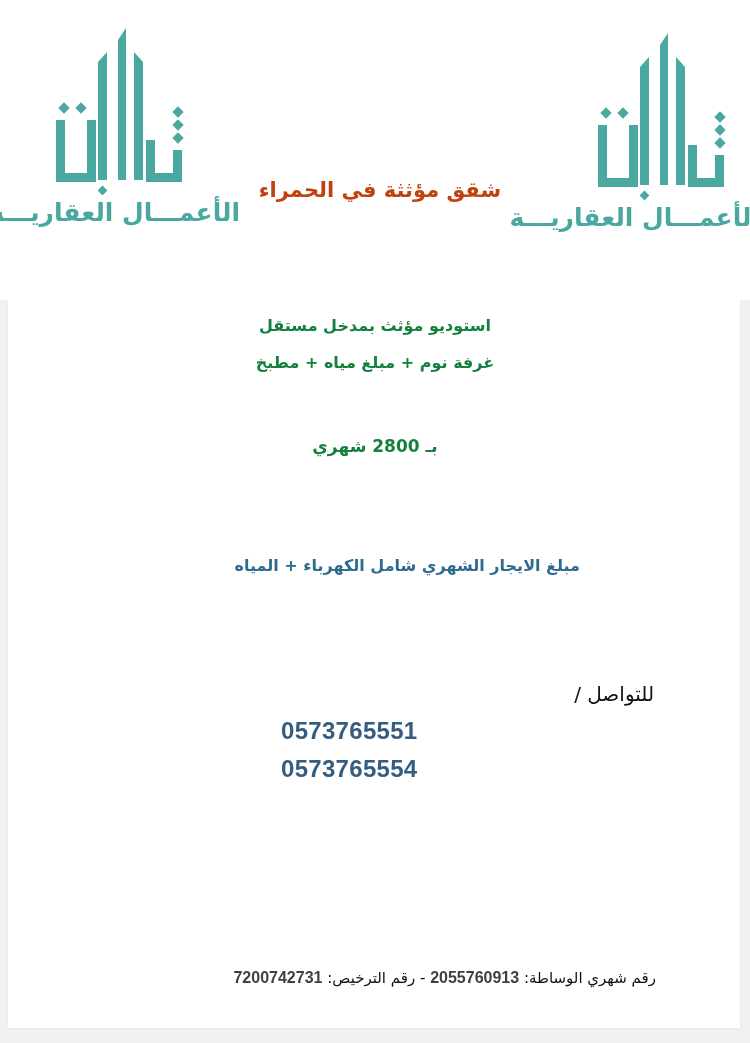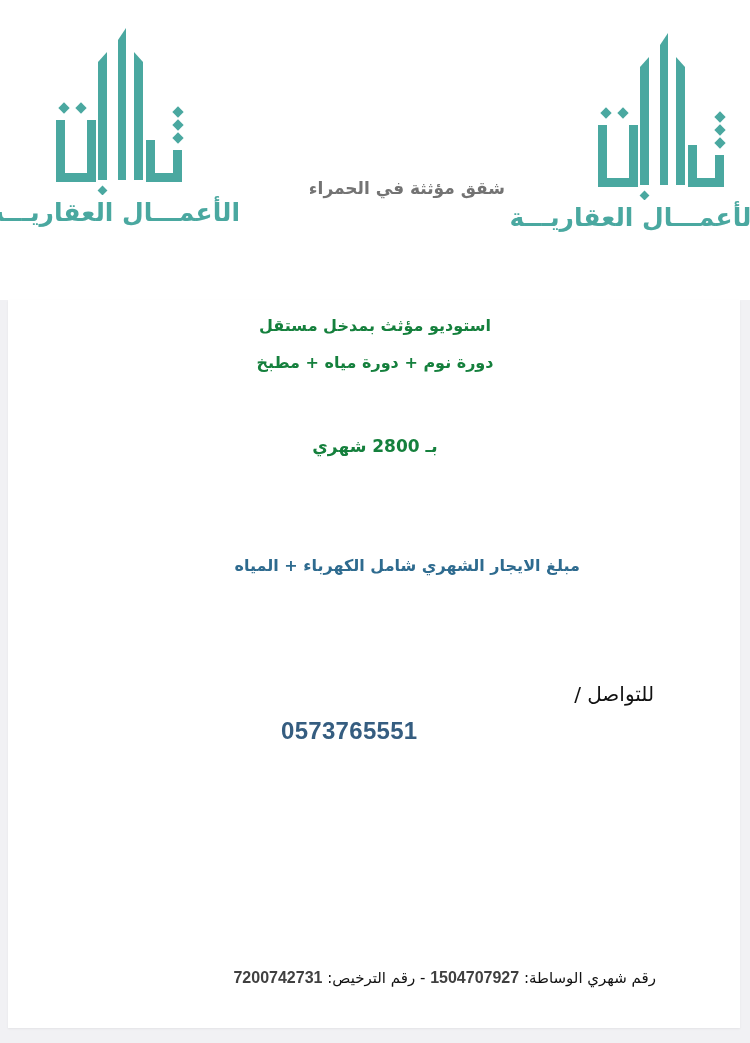--- a/index.html
+++ b/index.html
@@ -23,22 +23,22 @@
     .logo-left { left: 0px; top: 20px; }
     .logo-right { left: 520px; top: 25px; }
     .logo svg { display: block; }
     .logo-caption {
       position: absolute; left: 0; top: 178px; width: 240px;
       text-align: center; direction: rtl;
       color: #4aa8a0; font-weight: bold; font-size: 25px; letter-spacing: 0.5px;
       white-space: nowrap;
     }
     .title {
-      position: absolute; left: 255px; top: 178px; width: 250px; 
-      direction: rtl; color: #737373; font-weight: bold; font-size: 17px;
+      position: absolute; left: 255px; top: 178px; width: 250px; text-align: center;
+      direction: rtl; color: #c2410c; font-weight: bold; font-size: 21px;
     }
     .line {
       position: absolute; direction: rtl; text-align: center; color: #15803d;
       font-weight: bold; white-space: nowrap;
     }
     .l1 { left: 250px; top: 316px; width: 250px; font-size: 16px; }
     .l2 { left: 250px; top: 353px; width: 250px; font-size: 16px; }
     .l3 { left: 290px; top: 436px; width: 170px; font-size: 17px; }
     .note {
       position: absolute; left: 180px; top: 556px; width: 400px; text-align: right;
@@ -118,30 +118,31 @@
       </g>
       <rect x="8" y="179" width="232" height="2" fill="#4aa8a0"></rect>
     </svg>
     <div class="logo-caption">الأعمـــال العقاريـــة</div>
   </div>
 </div>
 
 <div class="page"></div>
 
 <div class="line l1">استوديو مؤثث بمدخل مستقل</div>
-<div class="line l2">دورة نوم + دورة مياه + مطبخ</div>
+<div class="line l2">غرفة نوم + مبلغ مياه + مطبخ</div>
 <div class="line l3">بـ 2800 شهري</div>
 
 <div class="note">مبلغ الايجار الشهري شامل الكهرباء + المياه</div>
 
 <div class="contact-label">للتواصل /</div>
 
 <div class="phones">
   <a class="phone">0573765551</a>
+  <a class="phone">0573765554</a>
 </div>
 
 <div class="license">
   <span>رقم شهري الوساطة:</span>
-  <span class="num">1504707927</span>
+  <span class="num">2055760913</span>
   <span>-</span>
   <span>رقم الترخيص:</span>
   <span class="num">7200742731</span>
 </div>
 
 </body></html>

